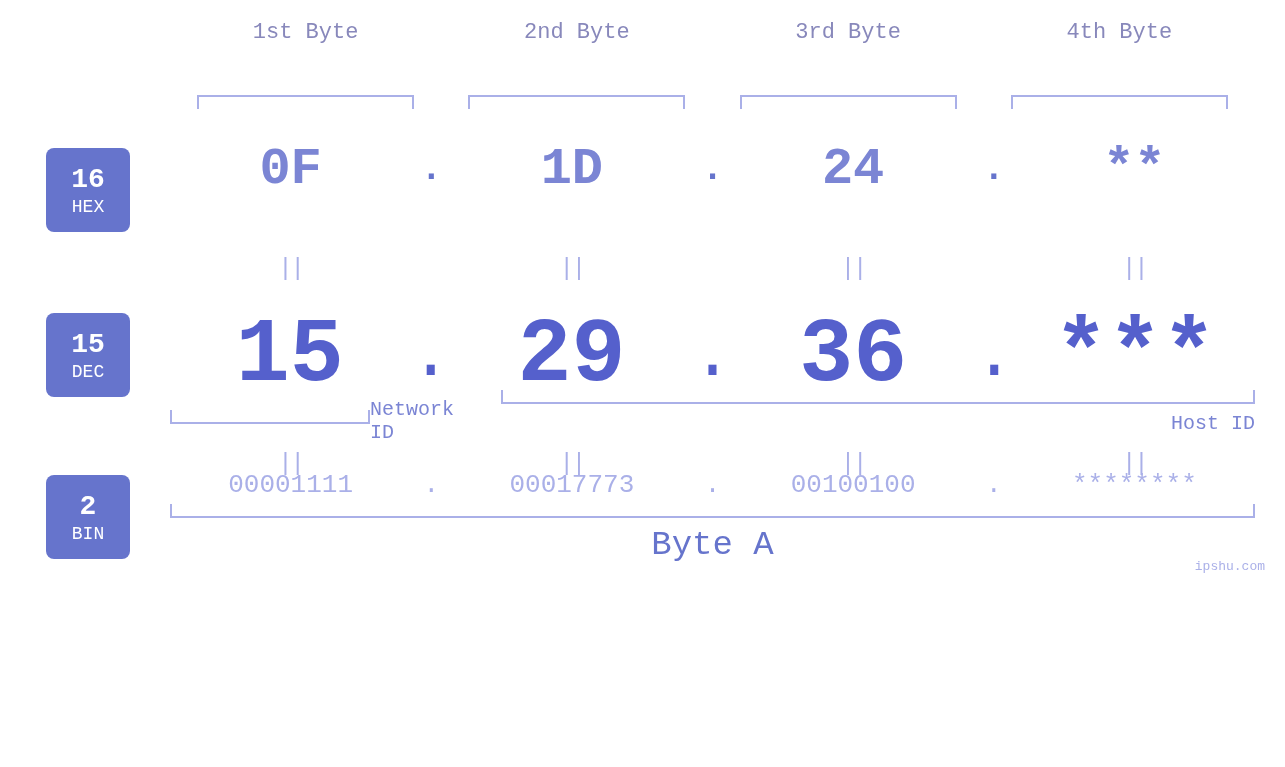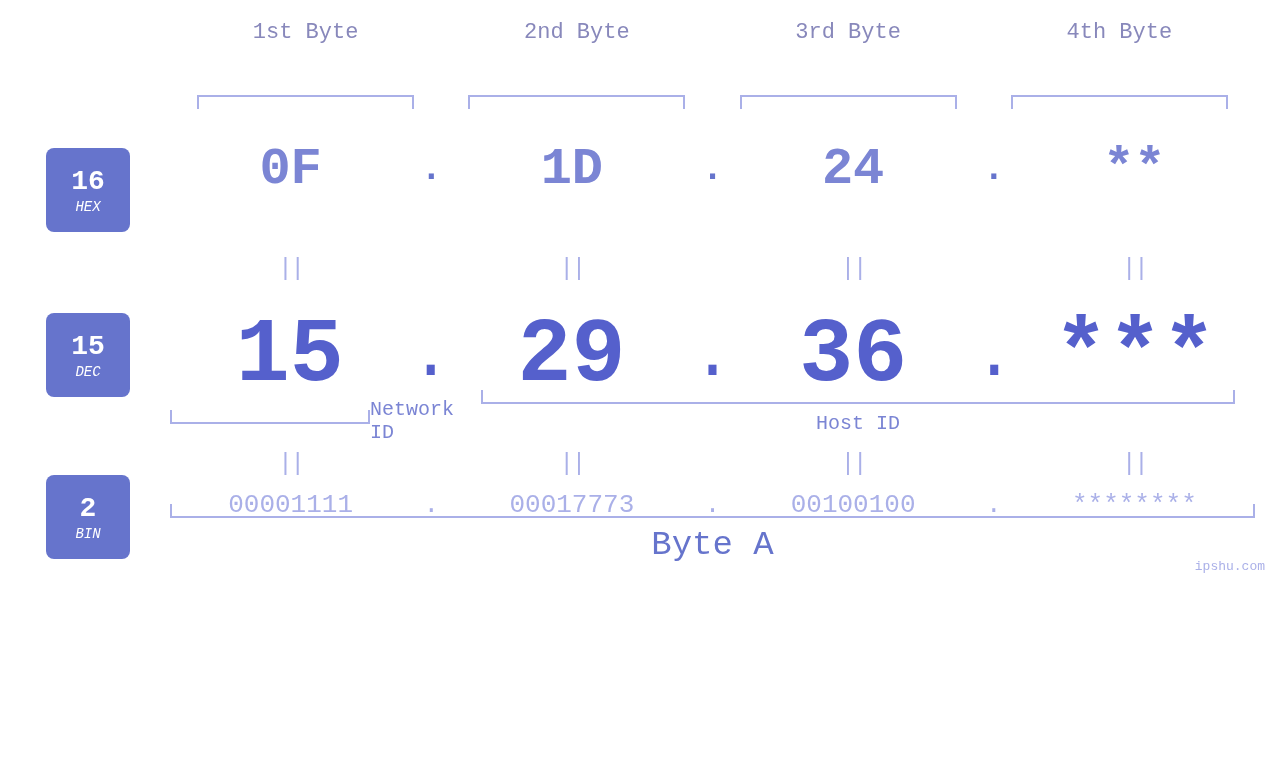--- a/index.html
+++ b/index.html
@@ -39,23 +39,22 @@
       left: 46px;
     }
 
     .badge-number {
       font-size: 28px;
       font-weight: bold;
       line-height: 1.2;
     }
 
     .badge-label {
-      font-size: 14px;
+      font-size: 18px;
       font-weight: normal;
-      font-style: italic;
     }
 
     
     .badge-hex {
       top: 136px;
       margin-top: 12px;
     }
 
     .badge-dec {
       top: 313px;
@@ -137,21 +136,20 @@
       align-items: center;
     }
 
     .row-bin {
       position: absolute;
       top: 410px;
       left: 0;
       right: 0;
       display: flex;
       align-items: center;
-      margin-top: 20px;
     }
 
     .cell {
       flex: 1;
       text-align: center;
       display: flex;
       align-items: center;
       justify-content: center;
     }
 
@@ -227,21 +225,21 @@
       flex: 0 0 calc(25% + 20px);
       display: flex;
       flex-direction: row;
       align-items: center;
     }
 
     .host-bracket {
       flex: 1;
       display: flex;
       flex-direction: column;
-      align-items: center;
+      align-items: flex-end;
     }
 
     .bracket-bottom-line {
       border-bottom: 2px solid #aab0e8;
       border-left: 2px solid #aab0e8;
       border-right: 2px solid #aab0e8;
       height: 14px;
       width: 90%;
     }
 

